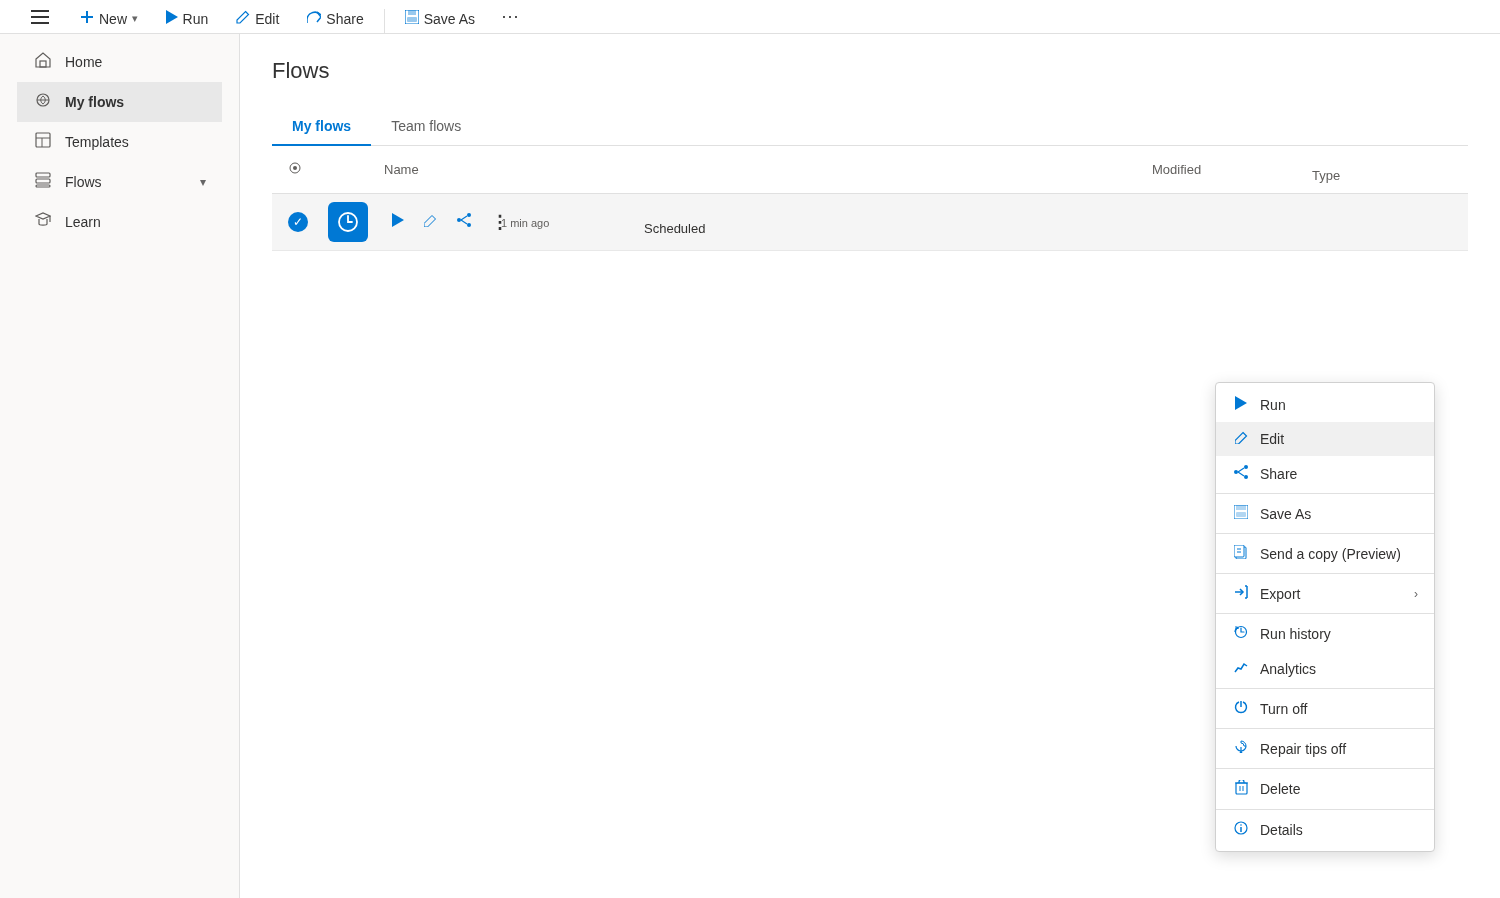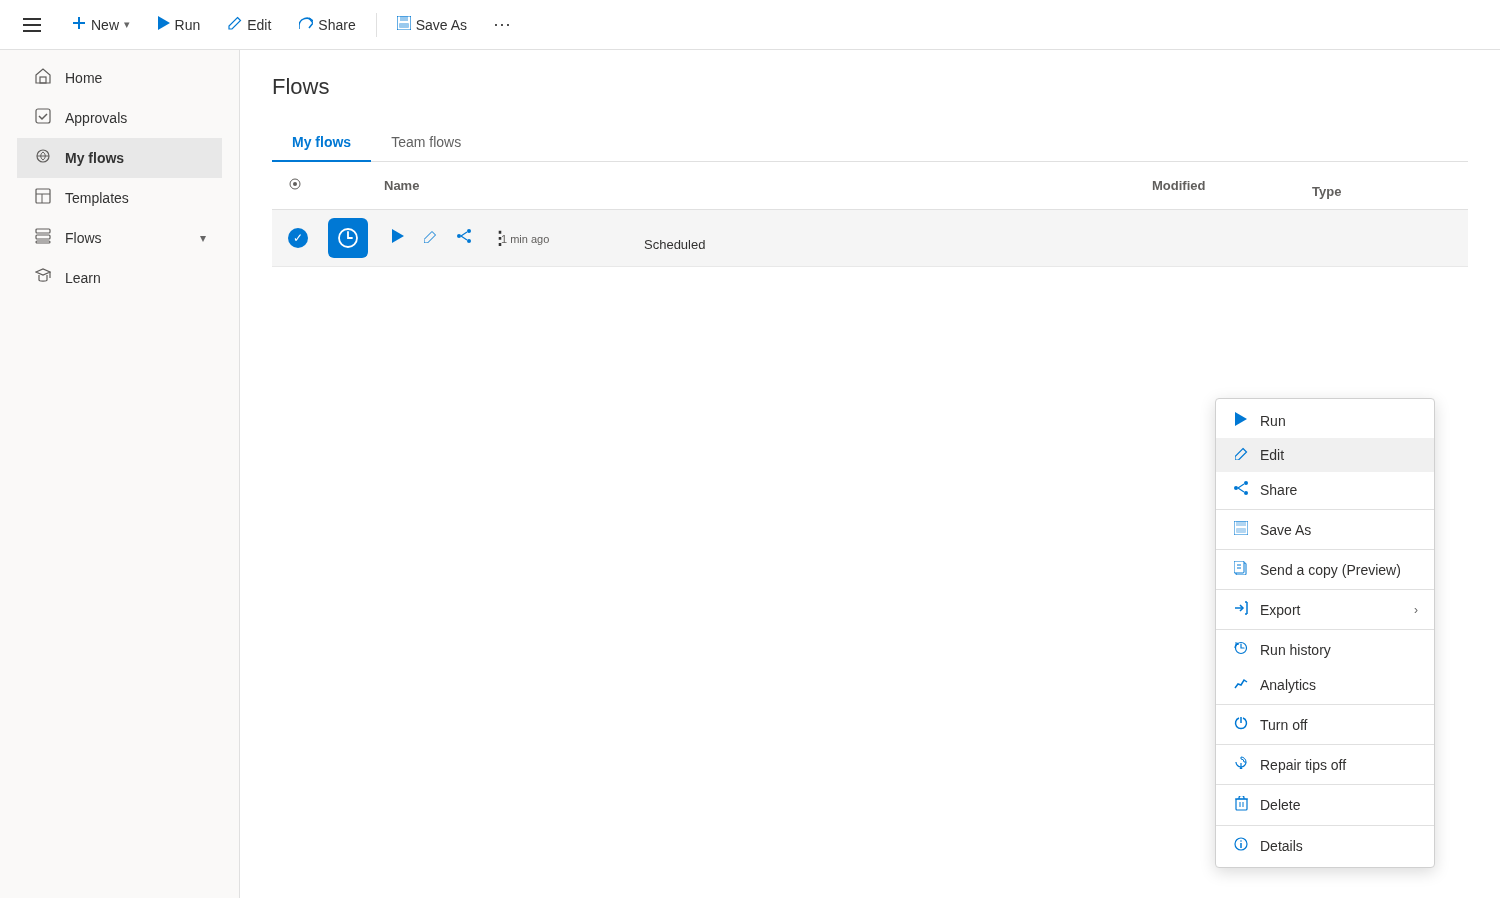--- a/index.html
+++ b/index.html
@@ -1,25 +1,25 @@
 <!DOCTYPE html>
 <html><head>
   <meta charset="utf-8">
   <style>
     * { box-sizing: border-box; margin: 0; padding: 0; }
     body { font-family: 'Segoe UI', sans-serif; background: #f5f5f5; display: flex; flex-direction: column; height: 898px; overflow: hidden; }
 
     
     .toolbar {
-      height: 50px;
+      height: 34px;
       background: #fff;
       border-bottom: 1px solid #e0e0e0;
       display: flex;
-      align-items: center;
-      padding: 0 16px;
+      align-items: flex-end;
+      padding: 0 24px;
       gap: 4px;
     }
     .toolbar-left-icon {
       width: 32px; height: 32px;
       display: flex; align-items: center; justify-content: center;
       cursor: pointer; margin-right: 8px;
     }
     .toolbar-btn {
       display: flex; align-items: center; gap: 5px;
       padding: 6px 12px;
@@ -102,21 +102,20 @@
 
     
     .table-header {
       display: flex;
       align-items: center;
       padding: 10px 16px;
       border-bottom: 1px solid #e0e0e0;
       background: #fff;
       font-size: 13px;
       color: #605e5c;
-      font-weight: bold;
     }
     .col-check { width: 40px; }
     .col-icon { width: 56px; }
     .col-name { flex: 1; }
     .col-actions { width: 100px; }
     .col-modified { width: 160px; }
     .col-type { width: 140px; margin-top: 12px; }
 
     .table-row {
       display: flex;
@@ -260,29 +259,20 @@
     <div class="sidebar-item">
       <span class="s-icon">
         <svg width="16" height="16" viewBox="0 0 16 16">
             <path d="M1 7l7-6 7 6v8H1z" stroke="#605e5c" stroke-width="1.2" fill="none"></path>
             <rect x="5" y="9" width="6" height="6" stroke="#605e5c" stroke-width="1.2" fill="none"></rect>
           </svg>
       </span>
       <span class="s-label">Home</span>
     </div>
 
-    <div class="sidebar-item">
-      <span class="s-icon">
-        <svg width="16" height="16" viewBox="0 0 16 16">
-            <rect x="1" y="1" width="14" height="14" rx="2" stroke="#605e5c" stroke-width="1.2" fill="none"></rect>
-            <path d="M4 8l3 3 5-5" stroke="#605e5c" stroke-width="1.5" fill="none"></path>
-          </svg>
-      </span>
-      <span class="s-label">Approvals</span>
-    </div>
 
     <div class="sidebar-item active">
       <span class="s-icon">
         <svg width="16" height="16" viewBox="0 0 16 16">
             <circle cx="8" cy="8" r="6" stroke="#605e5c" stroke-width="1.2" fill="none"></circle>
             <path d="M8 4 C11 6, 11 10, 8 12 C5 10, 5 6, 8 4Z" stroke="#605e5c" stroke-width="1" fill="none"></path>
             <line x1="2" y1="8" x2="14" y2="8" stroke="#605e5c" stroke-width="1"></line>
           </svg>
       </span>
       <span class="s-label">My flows</span>

